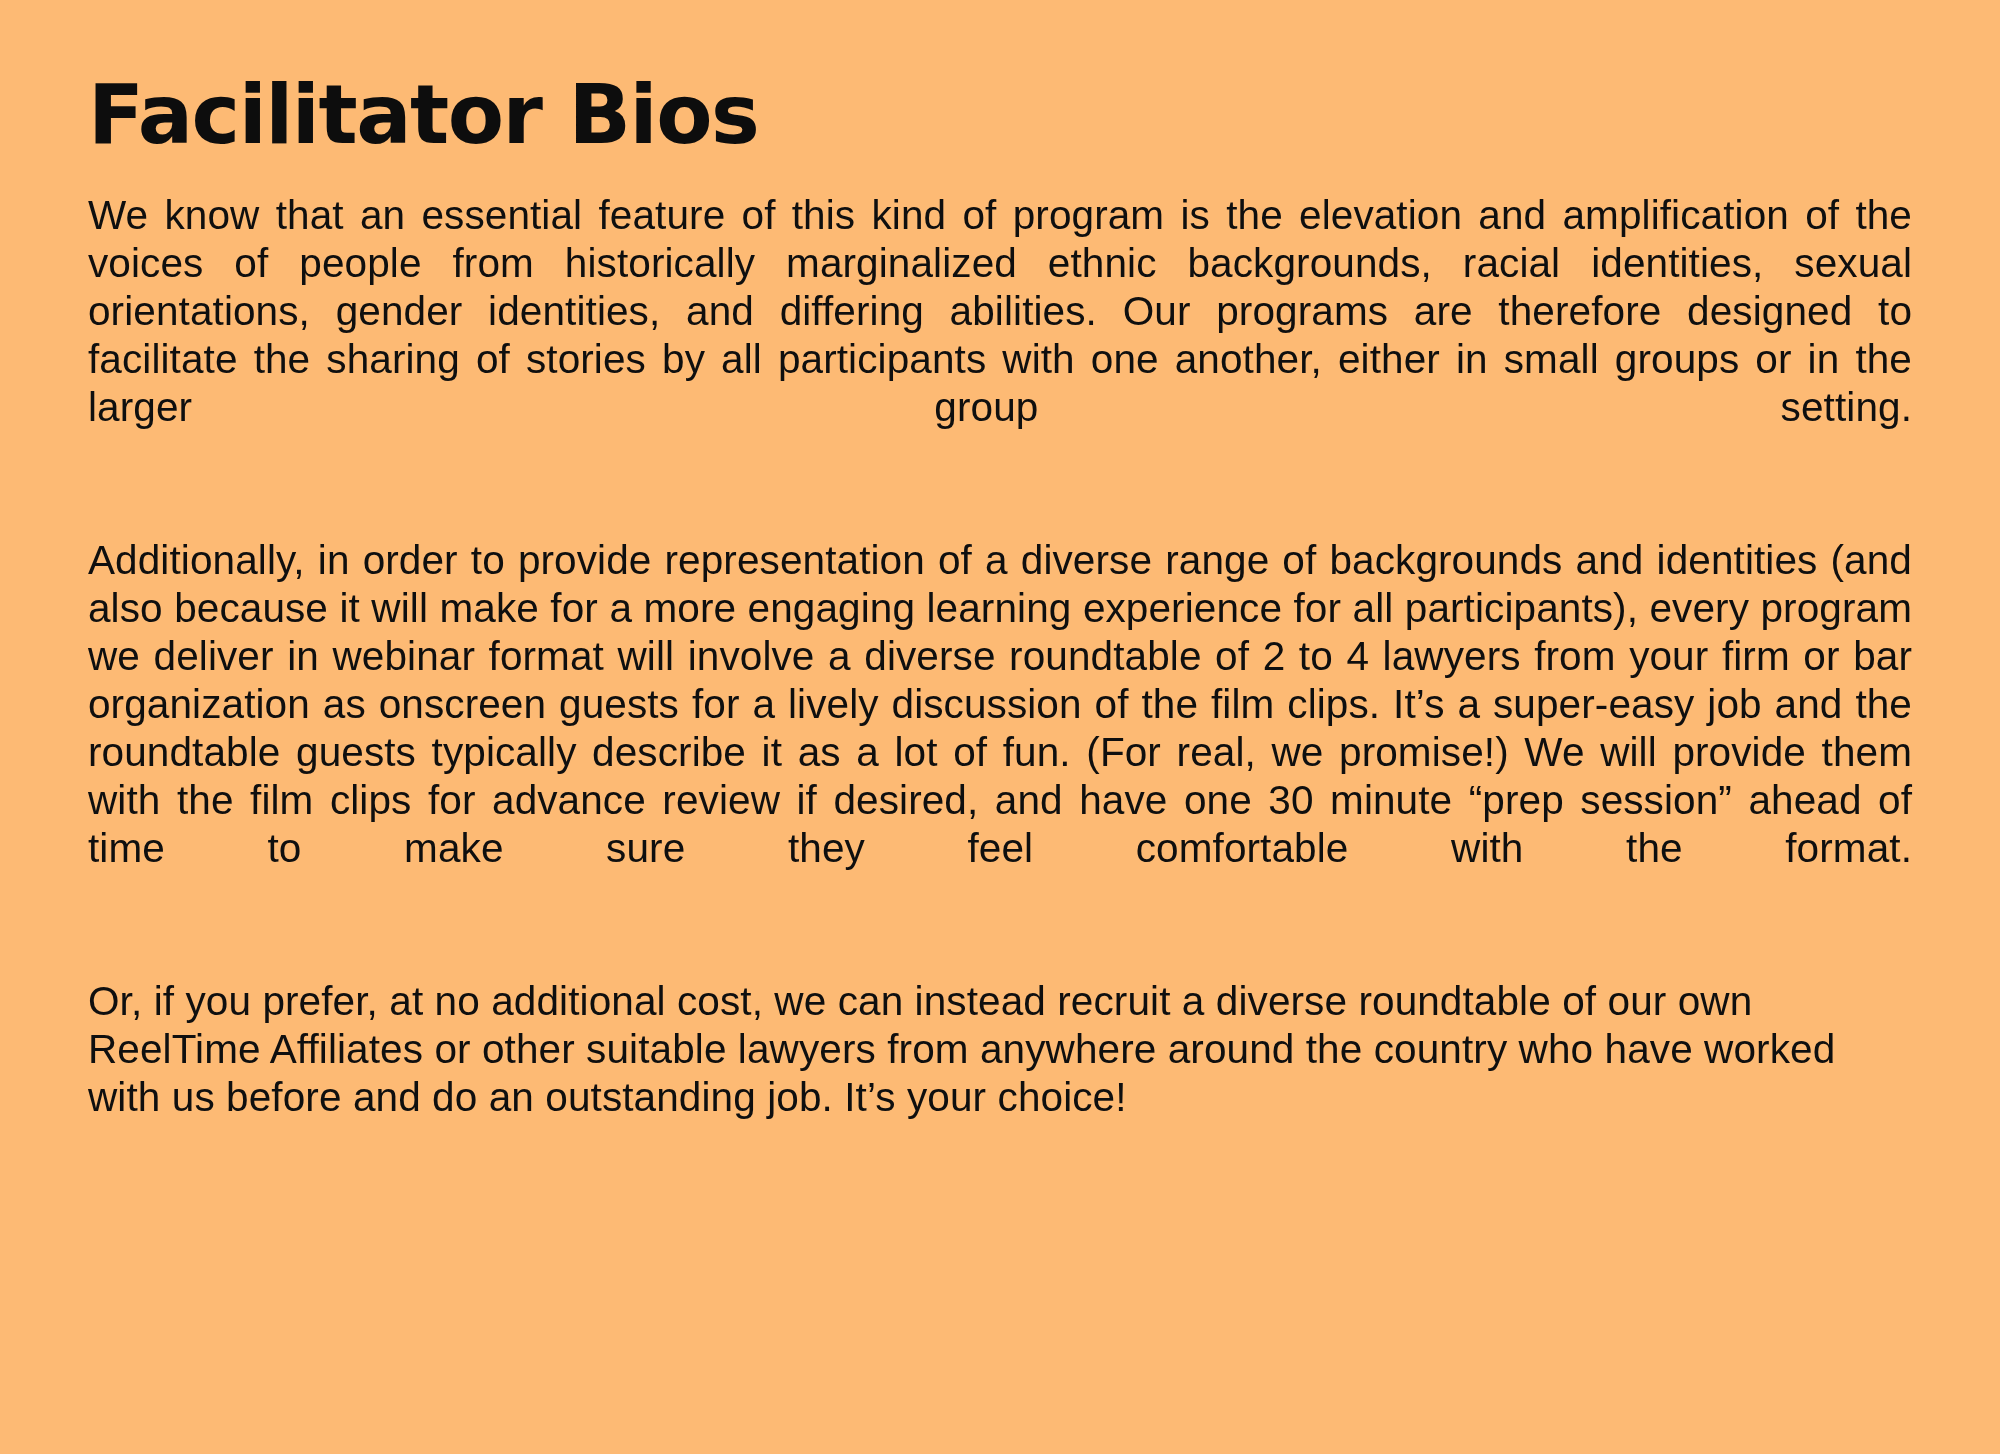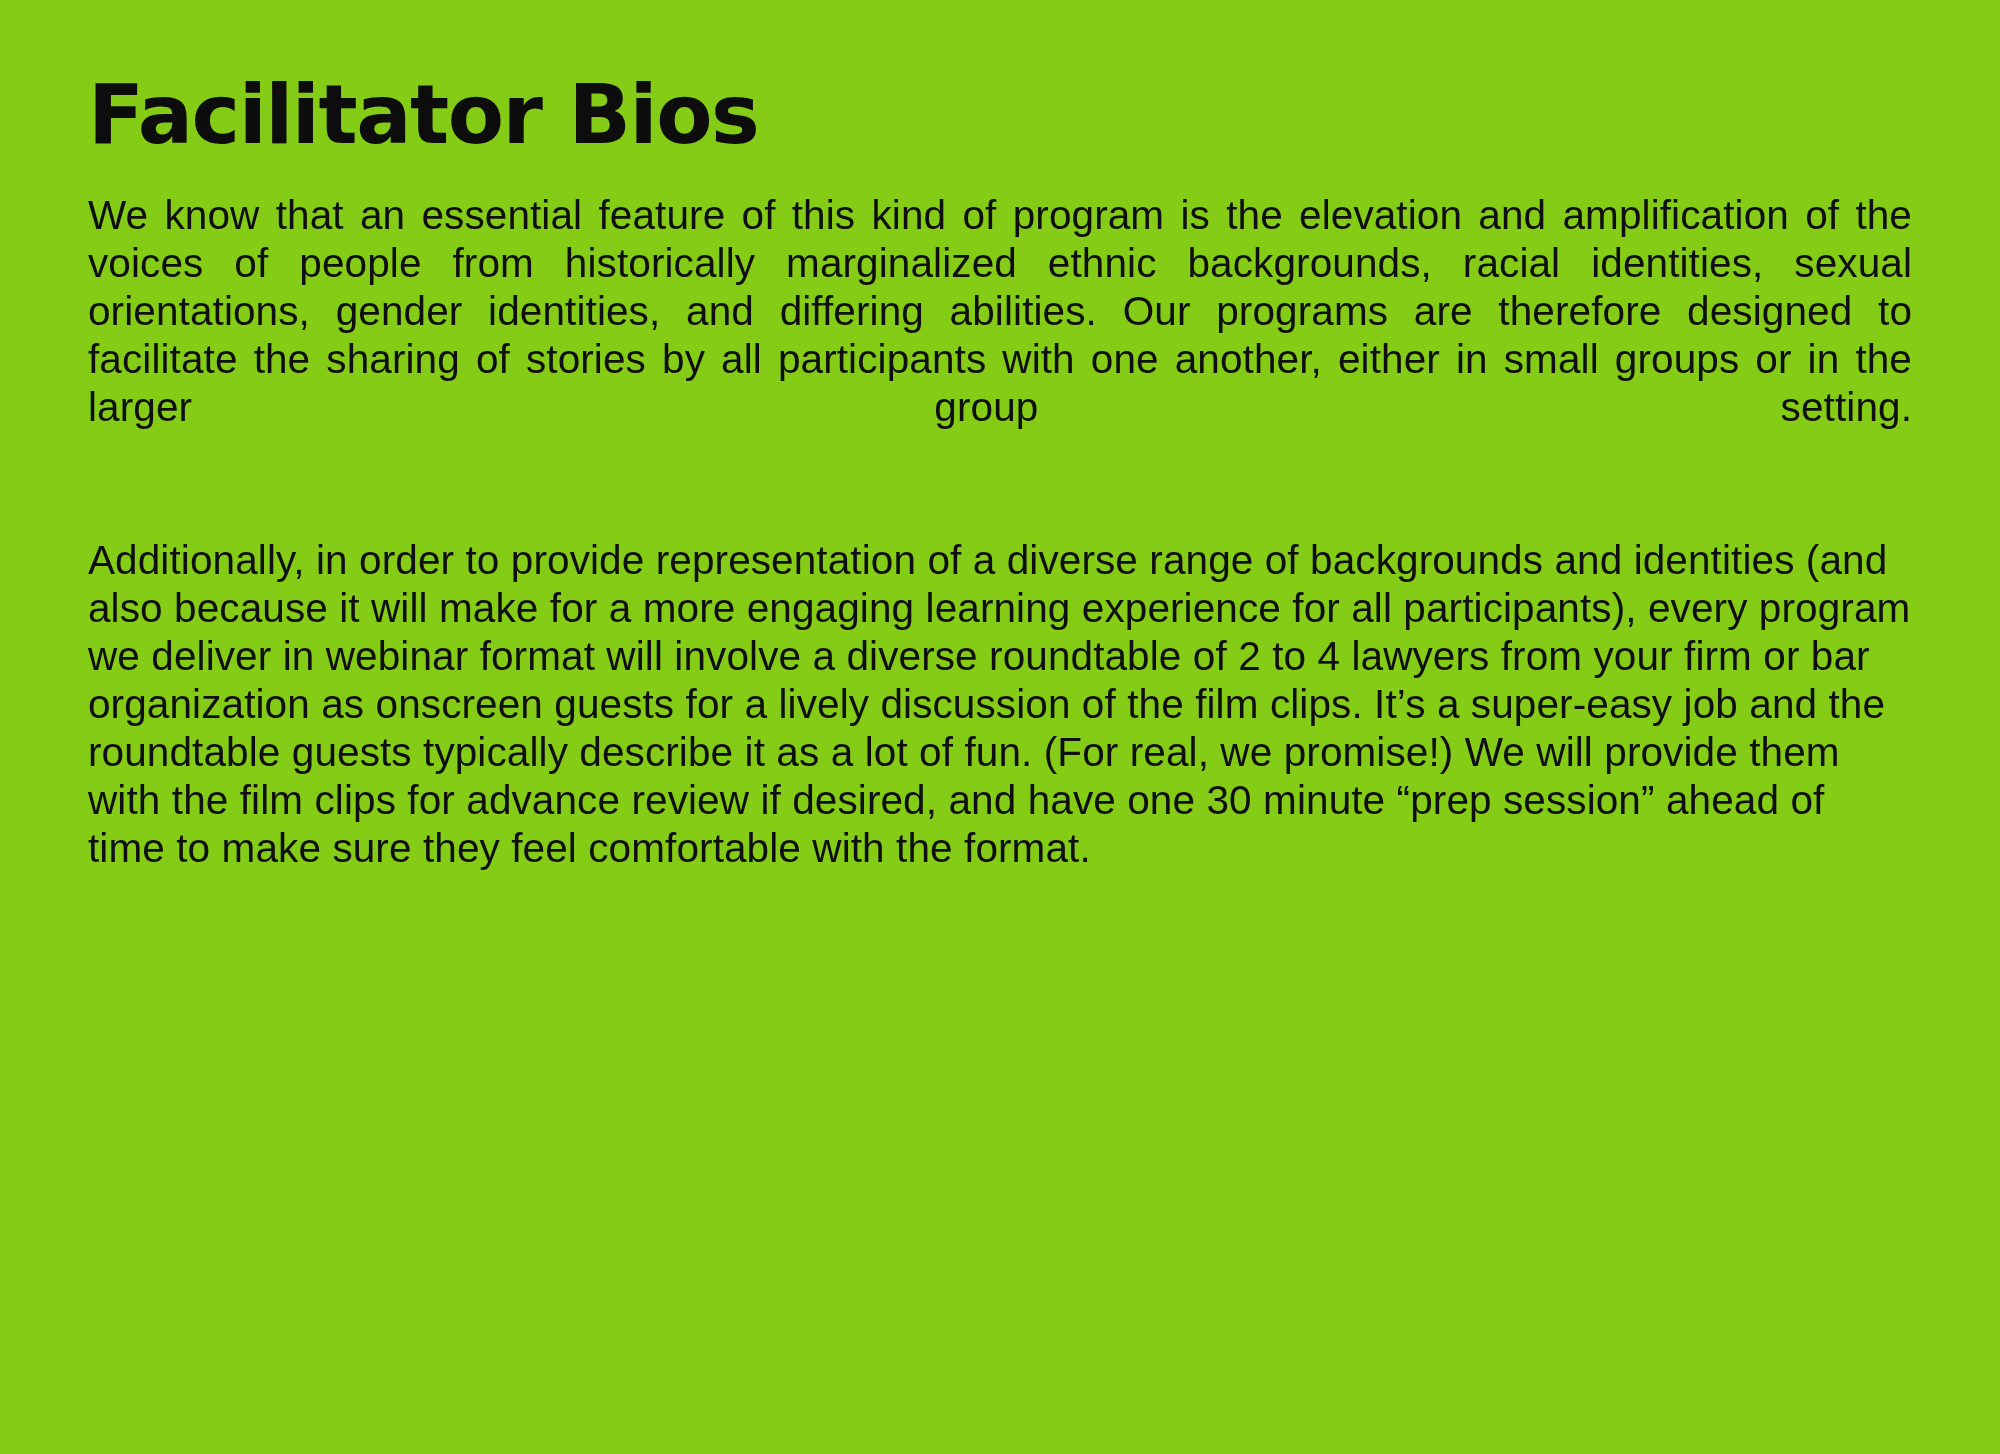--- a/index.html
+++ b/index.html
@@ -12,21 +12,21 @@
     height: 1454px;
     font-family: "Liberation Sans", sans-serif;
     color: #111111;
     overflow: hidden;
   }
   .page {
     box-sizing: border-box;
     width: 2000px;
     height: 1454px;
     padding: 60px 88px 40px 88px;
-    background: #84cc16;
+    background: #fdba74;
   }
   .doc-title {
     font-family: "DejaVu Sans", sans-serif;
     font-weight: bold;
     font-size: 82px;
     line-height: 1.05;
     letter-spacing: -1.5px;
     color: #0d0d0d;
     margin: 12px 0 34px 0;
     padding: 0;
@@ -61,15 +61,16 @@
 </head>
 <body>
 
 <div class="page">
 
   <h1 class="doc-title">Facilitator Bios</h1>
 
   <div class="body-copy">
     <p>We know that an essential feature of this kind of program is the elevation and amplification of the voices of people from historically marginalized ethnic backgrounds, racial identities, sexual orientations, gender identities, and differing abilities. Our programs are therefore designed to facilitate the sharing of stories by all participants with one another, either in small groups or in the larger group setting.</p>
     <p>Additionally, in order to provide representation of a diverse range of backgrounds and identities (and also because it will make for a more engaging learning experience for all participants), every program we deliver in webinar format will involve a diverse roundtable of 2 to 4 lawyers from your firm or bar organization as onscreen guests for a lively discussion of the film clips. It’s a super-easy job and the roundtable guests typically describe it as a lot of fun. (For real, we promise!) We will provide them with the film clips for advance review if desired, and have one 30 minute “prep session” ahead of time to make sure they feel comfortable with the format.</p>
+    <p>Or, if you prefer, at no additional cost, we can instead recruit a diverse roundtable of our own ReelTime Affiliates or other suitable lawyers from anywhere around the country who have worked with us before and do an outstanding job.  It’s your choice!</p>
   </div>
 
 </div>
 
 </body></html>

